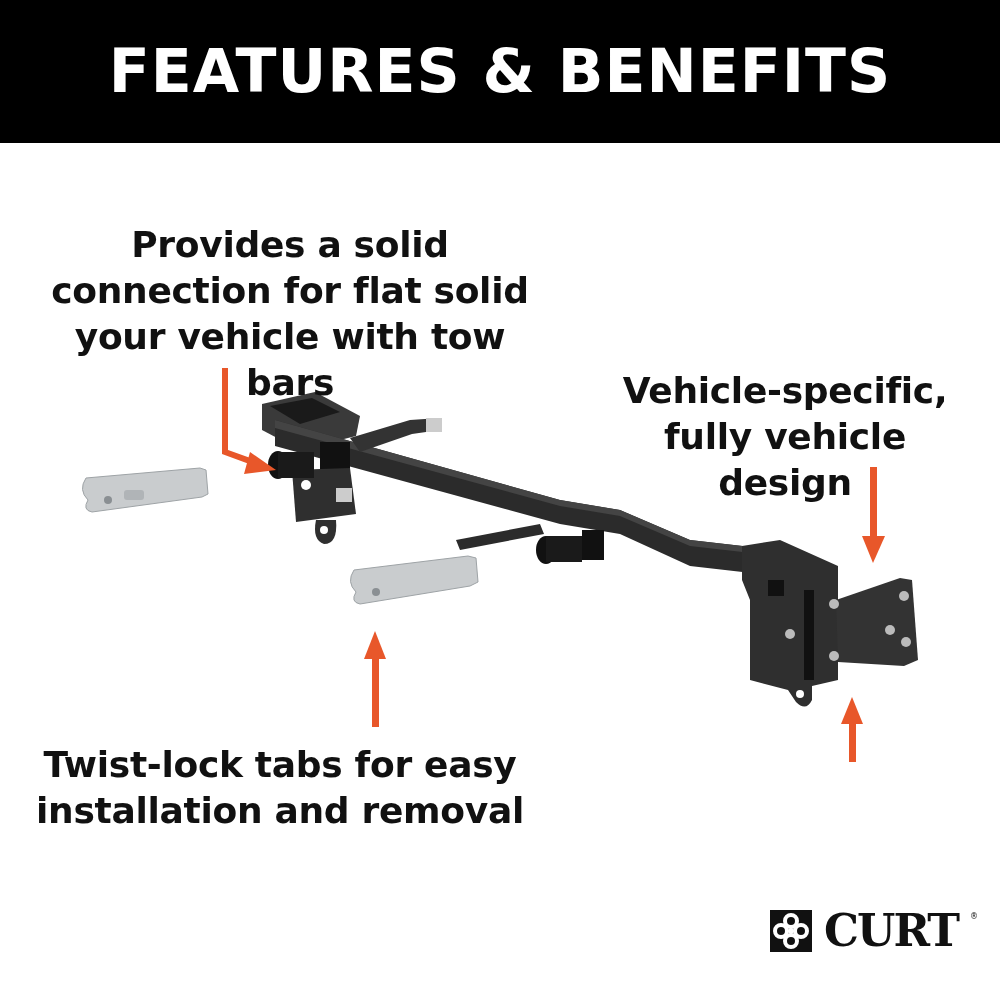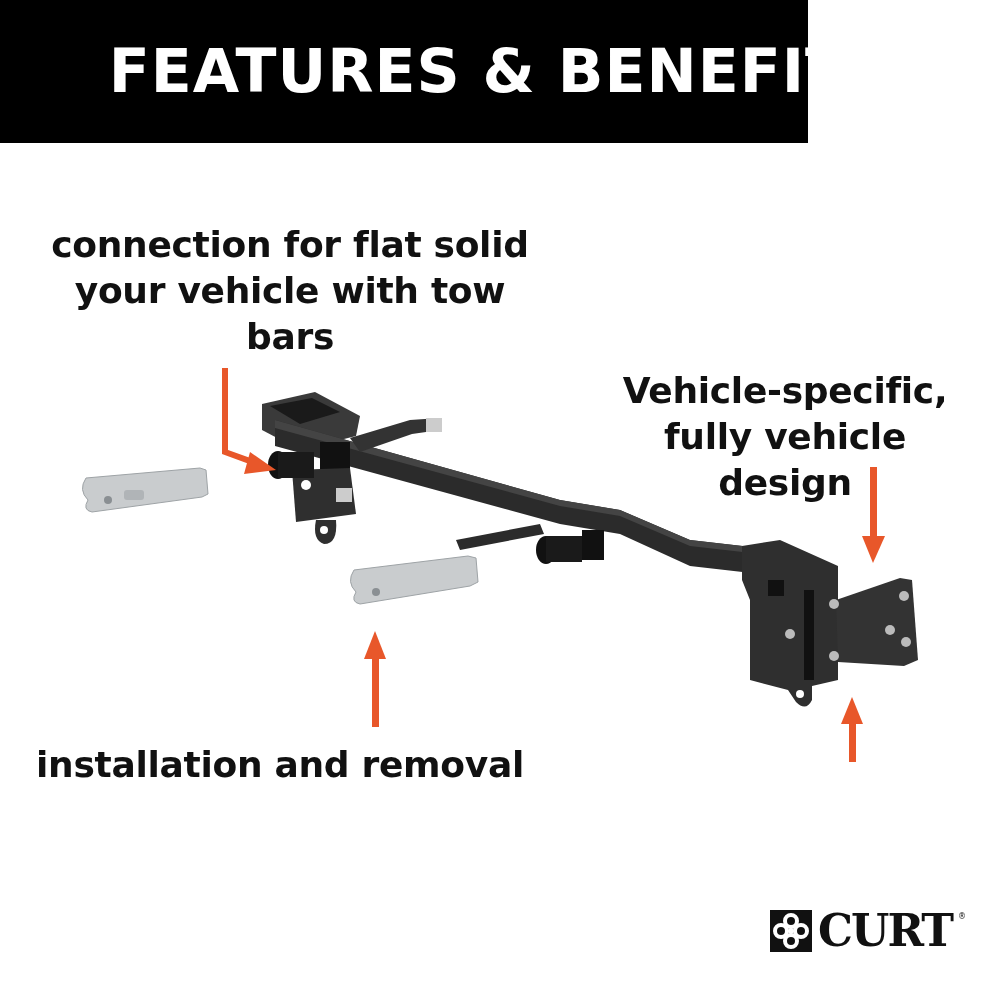--- a/index.html
+++ b/index.html
@@ -1,28 +1,28 @@
 <!DOCTYPE html>
 <html><head>
 <meta charset="utf-8">
 <style>
   html, body { margin:0; padding:0; }
   body { width:1000px; height:1000px; background:#ffffff; position:relative; overflow:hidden;
          font-family:"DejaVu Sans", "Liberation Sans", sans-serif; }
-  .header { position:absolute; left:0; top:0; width:808px; height:143px; background:#000; }
+  .header { position:absolute; left:0; top:0; width:1000px; height:143px; background:#000; }
   .title { position:absolute; left:0; top:38px; width:1000px; text-align:center; color:#fff;
            font-family:"DejaVu Sans", sans-serif; font-weight:bold; font-size:60px; letter-spacing:1px; line-height:66px; }
   .caption { position:absolute; text-align:center; color:#111; font-weight:bold;
              font-family:"DejaVu Sans", sans-serif; font-size:36px; line-height:46px; letter-spacing:-0.3px; }
   .cap1 { left:30px; top:222px; width:520px; }
   .cap2 { left:600px; top:368px; width:370px; }
   .cap3 { left:30px; top:742px; width:500px; }
   .cap4 { left:620px; top:778px; width:360px; }
   .product { position:absolute; left:0; top:0; width:1000px; height:1000px; }
-  .logo { position:absolute; left:770px; top:908px; height:46px; display:flex; align-items:center; gap:6px; }
+  .logo { position:absolute; left:770px; top:908px; height:46px; display:flex; align-items:center; gap:12px; }
   .logo-mark { width:42px; height:42px; background:#111; position:relative; }
   .logo-text { font-family:"DejaVu Serif", serif; font-weight:bold; font-size:44px; line-height:44px; color:#111; letter-spacing:-2px; }
   .logo-reg { font-size:8px; color:#111; align-self:flex-start; margin-top:4px; }
 </style>
 </head>
 <body>
 
 <div class="header">
   <div class="title">FEATURES &amp; BENEFITS</div>
 </div>
@@ -95,30 +95,32 @@
     <polygon points="364,659 386,659 375,631"></polygon>
     <rect x="372" y="657" width="7" height="70"></rect>
   </g>
   <g fill="#e8572a">
     <polygon points="841,724 863,724 852,697"></polygon>
     <rect x="849" y="722" width="7" height="40"></rect>
   </g>
 </svg>
 
 <div class="caption cap1">
+  <div>Provides a solid</div>
   <div>connection for flat solid</div>
   <div>your vehicle with tow bars</div>
 </div>
 
 <div class="caption cap2">
   <div>Vehicle-specific,</div>
   <div>fully vehicle design</div>
 </div>
 
 <div class="caption cap3">
+  <div>Twist-lock tabs for easy</div>
   <div>installation and removal</div>
 </div>
 
 <div class="caption cap4">
 </div>
 
 <div class="logo">
   <div class="logo-mark">
     <svg width="42" height="42" viewBox="0 0 42 42">
       <rect width="42" height="42" fill="#111"></rect>

